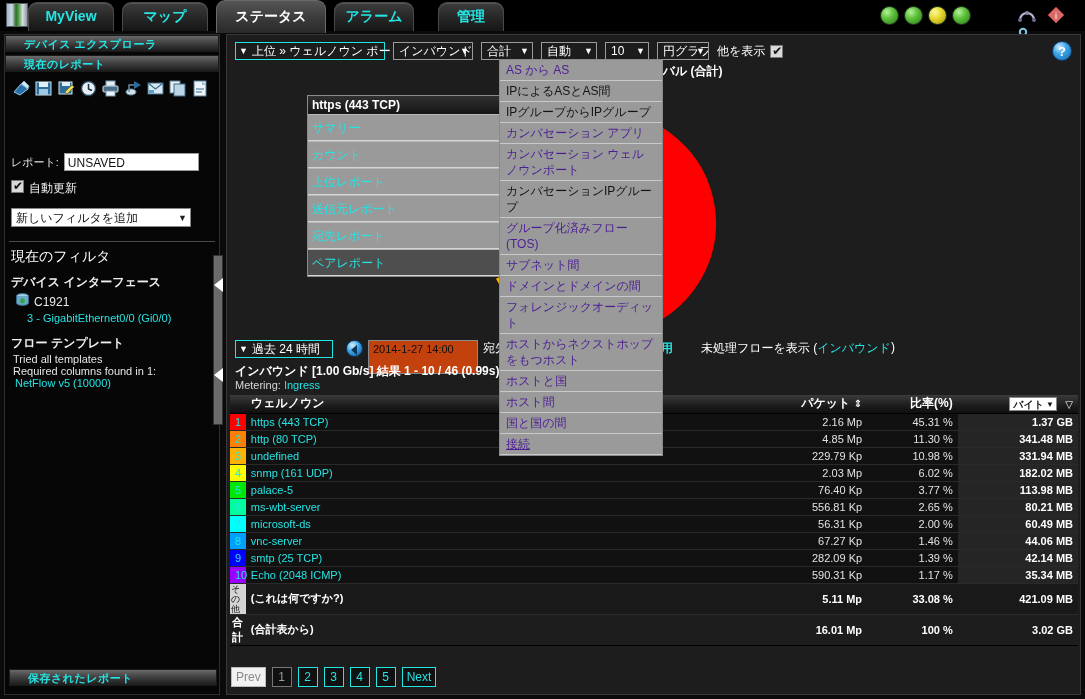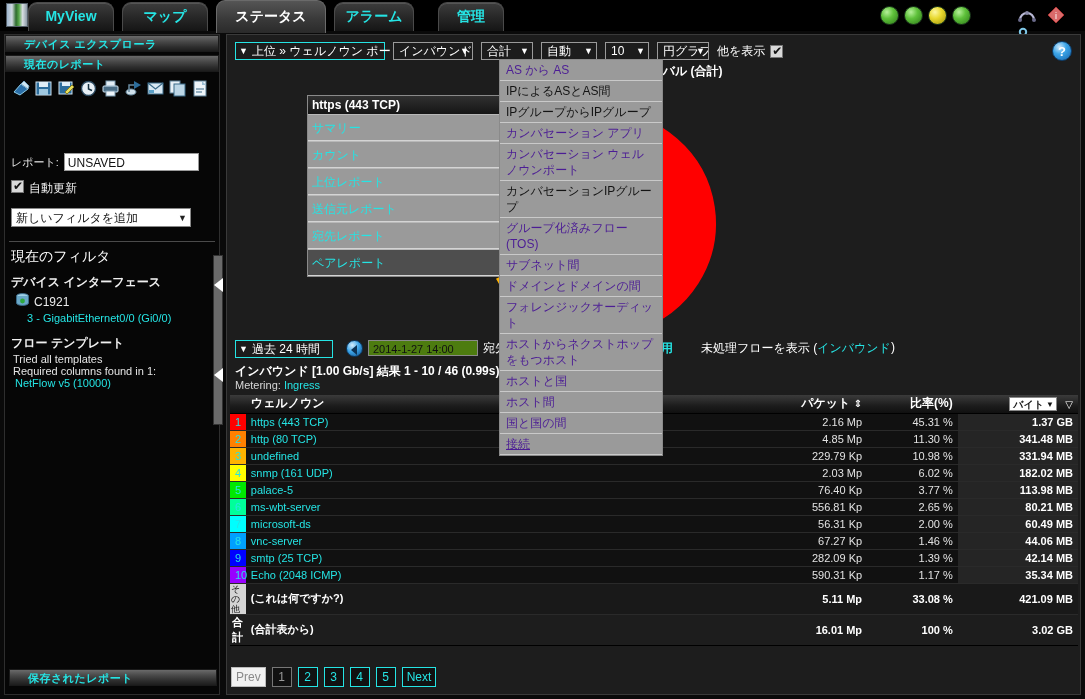--- a/index.html
+++ b/index.html
@@ -120,22 +120,22 @@
 
   
   .datebar { position:absolute; left:8px; top:305px; height:20px; display:flex; align-items:flex-start; }
   .circbtn { width:17px; height:17px; border-radius:50%; margin:0 5px; cursor:pointer;
              background: radial-gradient(circle at 35% 28%, #d6eefc 0%, #3ca5e8 45%, #11508e 100%);
              border:1px solid #0b3a63; position:relative; }
   .circbtn i { position:absolute; left:5px; top:3.5px; width:0; height:0;
                border-top:5px solid transparent; border-bottom:5px solid transparent; }
   .circbtn.prev i { border-right:6px solid #0d3355; left:4px;}
   .circbtn.next i { border-left:6px solid #0d3355; left:6px;}
-  .datefield { background:#4d7c0f; color:#111; border:1px solid #8a8a8a;
-               height:16px; line-height:17px; font-size:11px; padding:0 4px;
+  .datefield { background:#c2410c; color:#111; border:1px solid #8a8a8a;
+               height:34px; line-height:17px; font-size:11px; padding:0 4px;
                font-family:"Liberation Sans", sans-serif; }
   .lnk { color:#25e4e4; cursor:pointer; }
   .resultline { position:absolute; left:8px; top:328px; color:#ffffff;
                 font-size:12px; font-weight:bold; }
   .meterline { position:absolute; left:8px; top:344px; color:#d8d8d8; font-size:11px; }
 
   
   .tblwrap { position:absolute; left:3px; top:360px; width:848px; }
   table.dt { border-collapse:collapse; width:848px; table-layout:fixed; }
   table.dt th {

